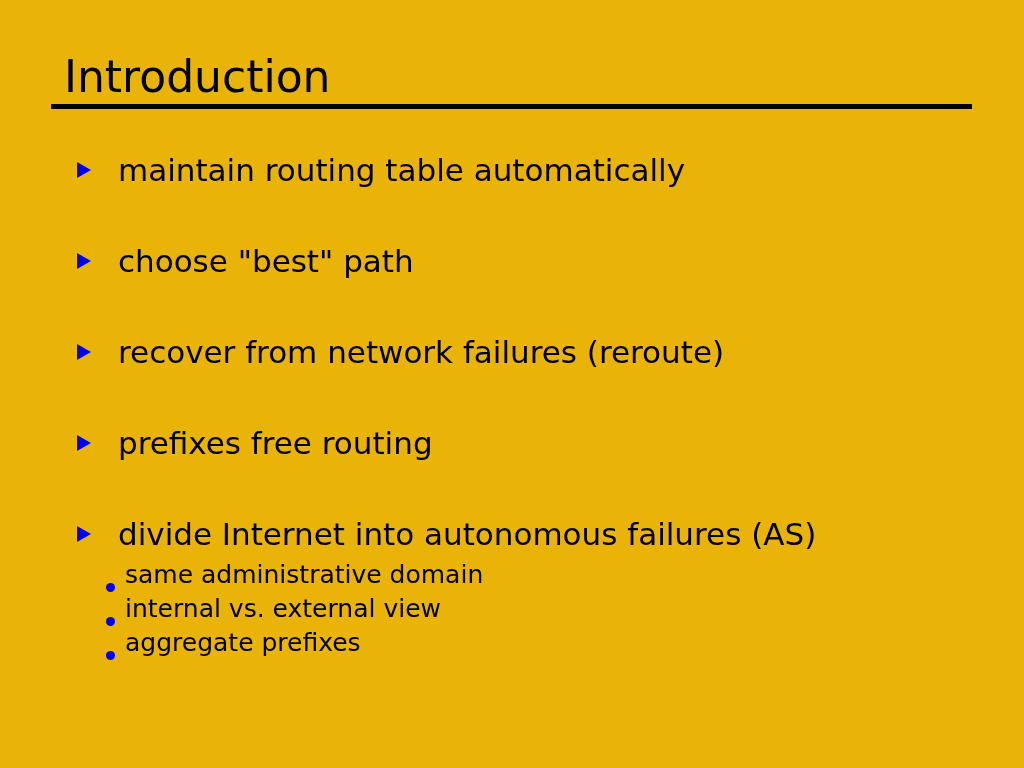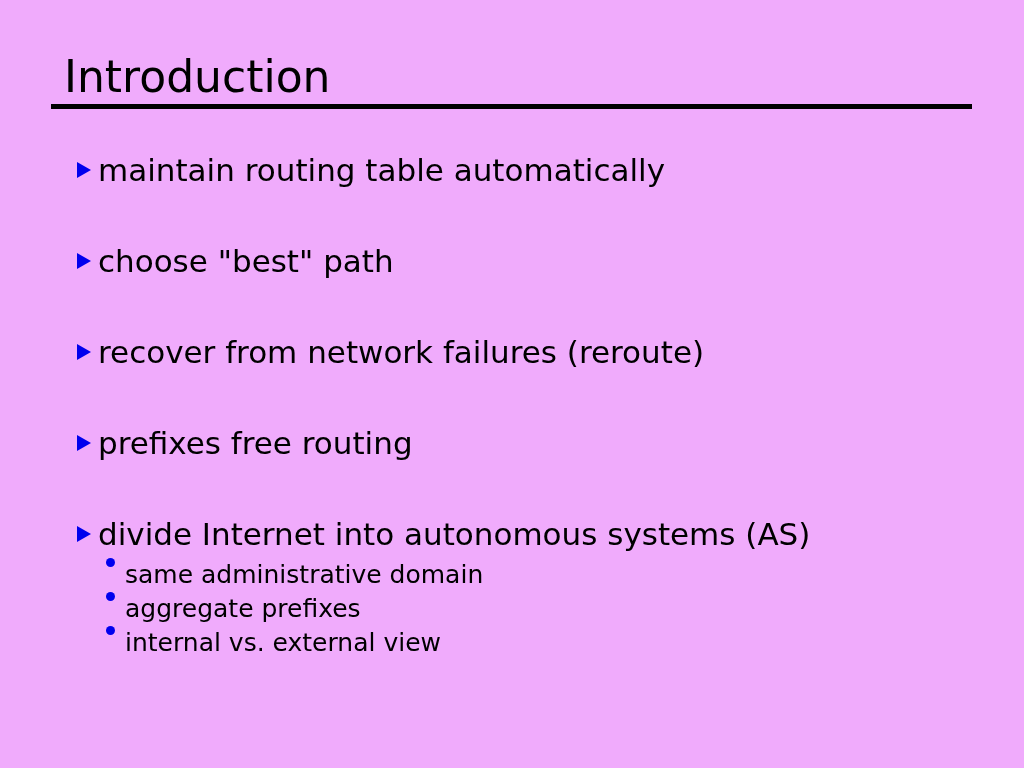--- a/index.html
+++ b/index.html
@@ -15,21 +15,21 @@
     overflow: hidden;
     position: relative;
   }
 
   #slide {
     position: absolute;
     left: 0;
     top: 0;
     width: 1024px;
     height: 768px;
-    background: #f0abfc;
+    background: #eab308;
   }
 
   
   #slide-title {
     position: absolute;
     left: 64px;
     top: 52px;
     font-size: 44px;
     line-height: 50px;
     font-weight: 400;
@@ -74,35 +74,35 @@
   }
 
   .tri-marker svg {
     display: block;
   }
 
   .bullet-l1-text {
     font-size: 31px;
     line-height: 44px;
     color: #000000;
-    margin-left: 4px;
+    margin-left: 24px;
     white-space: nowrap;
   }
 
   .sub-list {
     position: absolute;
     left: 106px;
     top: 558px;
     width: 700px;
   }
 
   .bullet-l2 {
     height: 34px;
     display: flex;
-    align-items: flex-start;
+    align-items: flex-end;
     white-space: nowrap;
   }
 
   .dot-marker {
     width: 9px;
     height: 9px;
     flex: 0 0 9px;
     border-radius: 50%;
     background: #0000ee;
   }
@@ -161,32 +161,32 @@
       </span>
       <span class="bullet-l1-text">prefixes free routing</span>
     </div>
 
     <div class="bullet-l1" style="top:512px;">
       <span class="tri-marker">
         <svg width="16" height="18" viewBox="0 0 16 18" aria-hidden="true">
           <polygon points="1,1 15,9 1,17" fill="#0000ee"></polygon>
         </svg>
       </span>
-      <span class="bullet-l1-text">divide Internet into autonomous systems (AS)</span>
+      <span class="bullet-l1-text">divide Internet into autonomous failures (AS)</span>
     </div>
 
     <div class="sub-list">
       <div class="bullet-l2">
         <span class="dot-marker"></span>
         <span class="bullet-l2-text">same administrative domain</span>
       </div>
       <div class="bullet-l2">
         <span class="dot-marker"></span>
-        <span class="bullet-l2-text">aggregate prefixes</span>
+        <span class="bullet-l2-text">internal vs. external view</span>
       </div>
       <div class="bullet-l2">
         <span class="dot-marker"></span>
-        <span class="bullet-l2-text">internal vs. external view</span>
+        <span class="bullet-l2-text">aggregate prefixes</span>
       </div>
     </div>
 
   </div>
 </div>
 
 </body></html>

